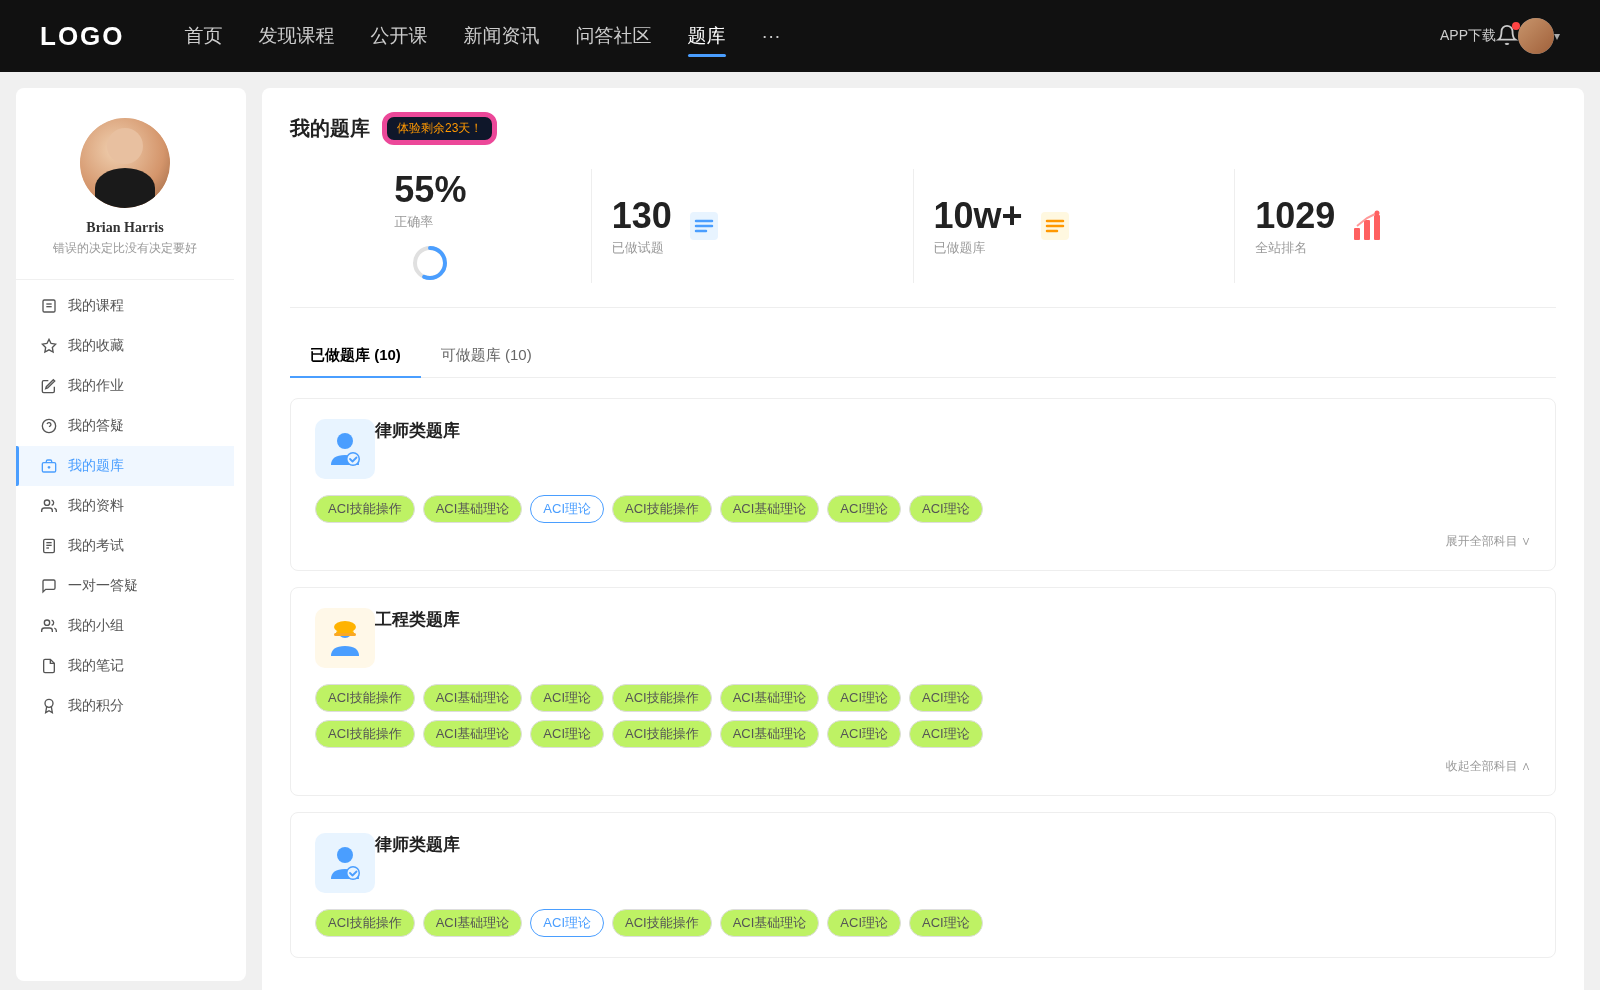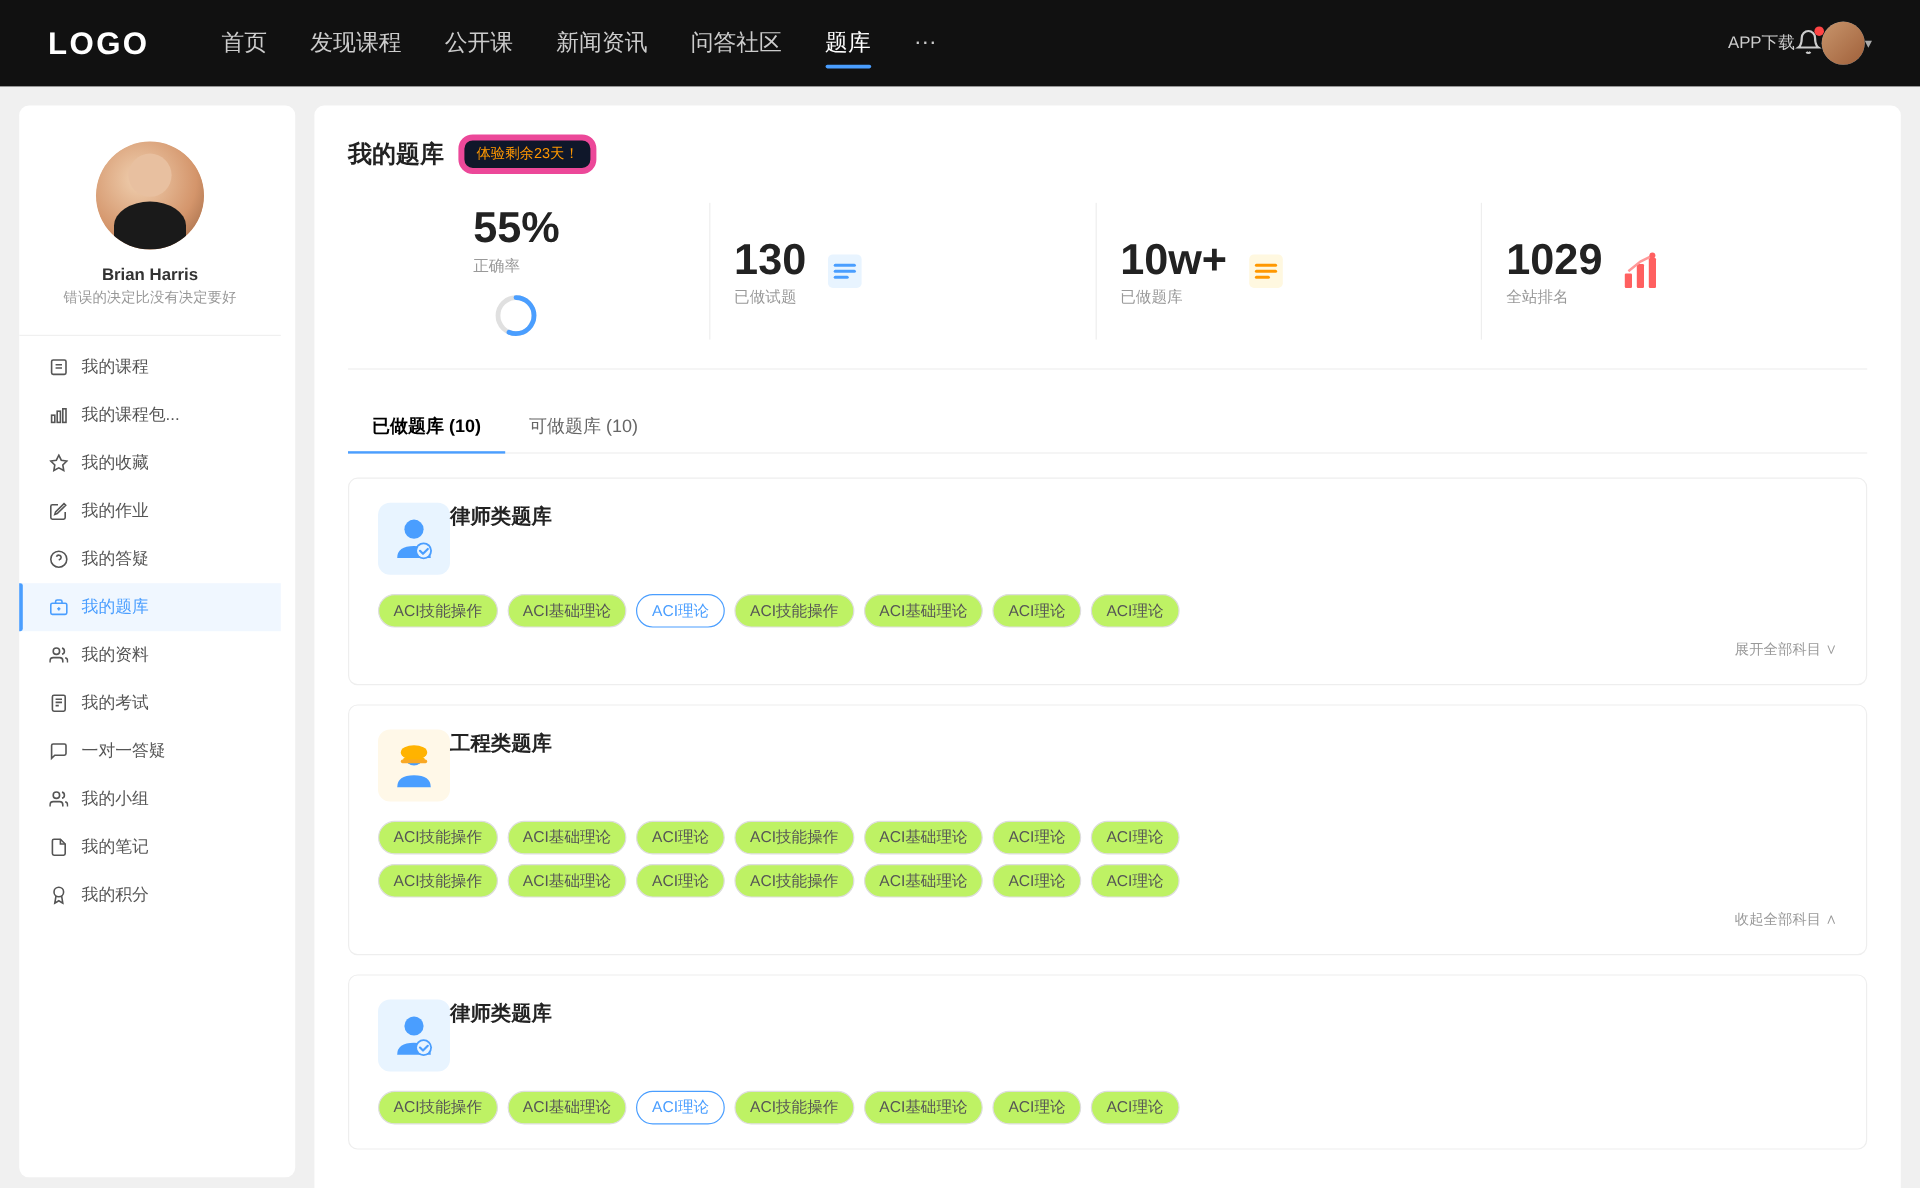--- a/index.html
+++ b/index.html
@@ -85,20 +85,21 @@
     }
 
     
     .sidebar {
       width: 230px;
       background: #fff;
       padding: 0 12px 20px 0;
       flex-shrink: 0;
       margin: 16px 0 33px 16px;
       border-radius: 8px;
+      font-family: Liberation Serif, serif;
     }
     .sidebar-profile {
       display: flex;
       flex-direction: column;
       align-items: center;
       padding: 30px 20px 16px;
     }
     .profile-avatar {
       width: 90px; height: 90px;
       border-radius: 50%;
@@ -400,30 +401,20 @@
               <rect x="3" y="3" width="18" height="18" rx="2"></rect>
               <line x1="8" y1="9" x2="16" y2="9"></line>
               <line x1="8" y1="13" x2="16" y2="13"></line>
             </svg>
         </span>
         <span>我的课程</span>
       </li>
       <li class="sidebar-item">
         <span class="sidebar-icon">
           <svg width="16" height="16" viewBox="0 0 24 24" fill="none" stroke="currentColor" stroke-width="2">
-              <rect x="3" y="12" width="4" height="9"></rect>
-              <rect x="10" y="7" width="4" height="14"></rect>
-              <rect x="17" y="4" width="4" height="17"></rect>
-            </svg>
-        </span>
-        <span>我的课程包...</span>
-      </li>
-      <li class="sidebar-item">
-        <span class="sidebar-icon">
-          <svg width="16" height="16" viewBox="0 0 24 24" fill="none" stroke="currentColor" stroke-width="2">
               <polygon points="12 2 15.09 8.26 22 9.27 17 14.14 18.18 21.02 12 17.77 5.82 21.02 7 14.14 2 9.27 8.91 8.26 12 2"></polygon>
             </svg>
         </span>
         <span>我的收藏</span>
       </li>
       <li class="sidebar-item">
         <span class="sidebar-icon">
           <svg width="16" height="16" viewBox="0 0 24 24" fill="none" stroke="currentColor" stroke-width="2">
               <path d="M11 4H4a2 2 0 0 0-2 2v14a2 2 0 0 0 2 2h14a2 2 0 0 0 2-2v-7"></path>
               <path d="m18.5 2.5 2.121 2.121L10 15l-3 1 1-3z"></path>

